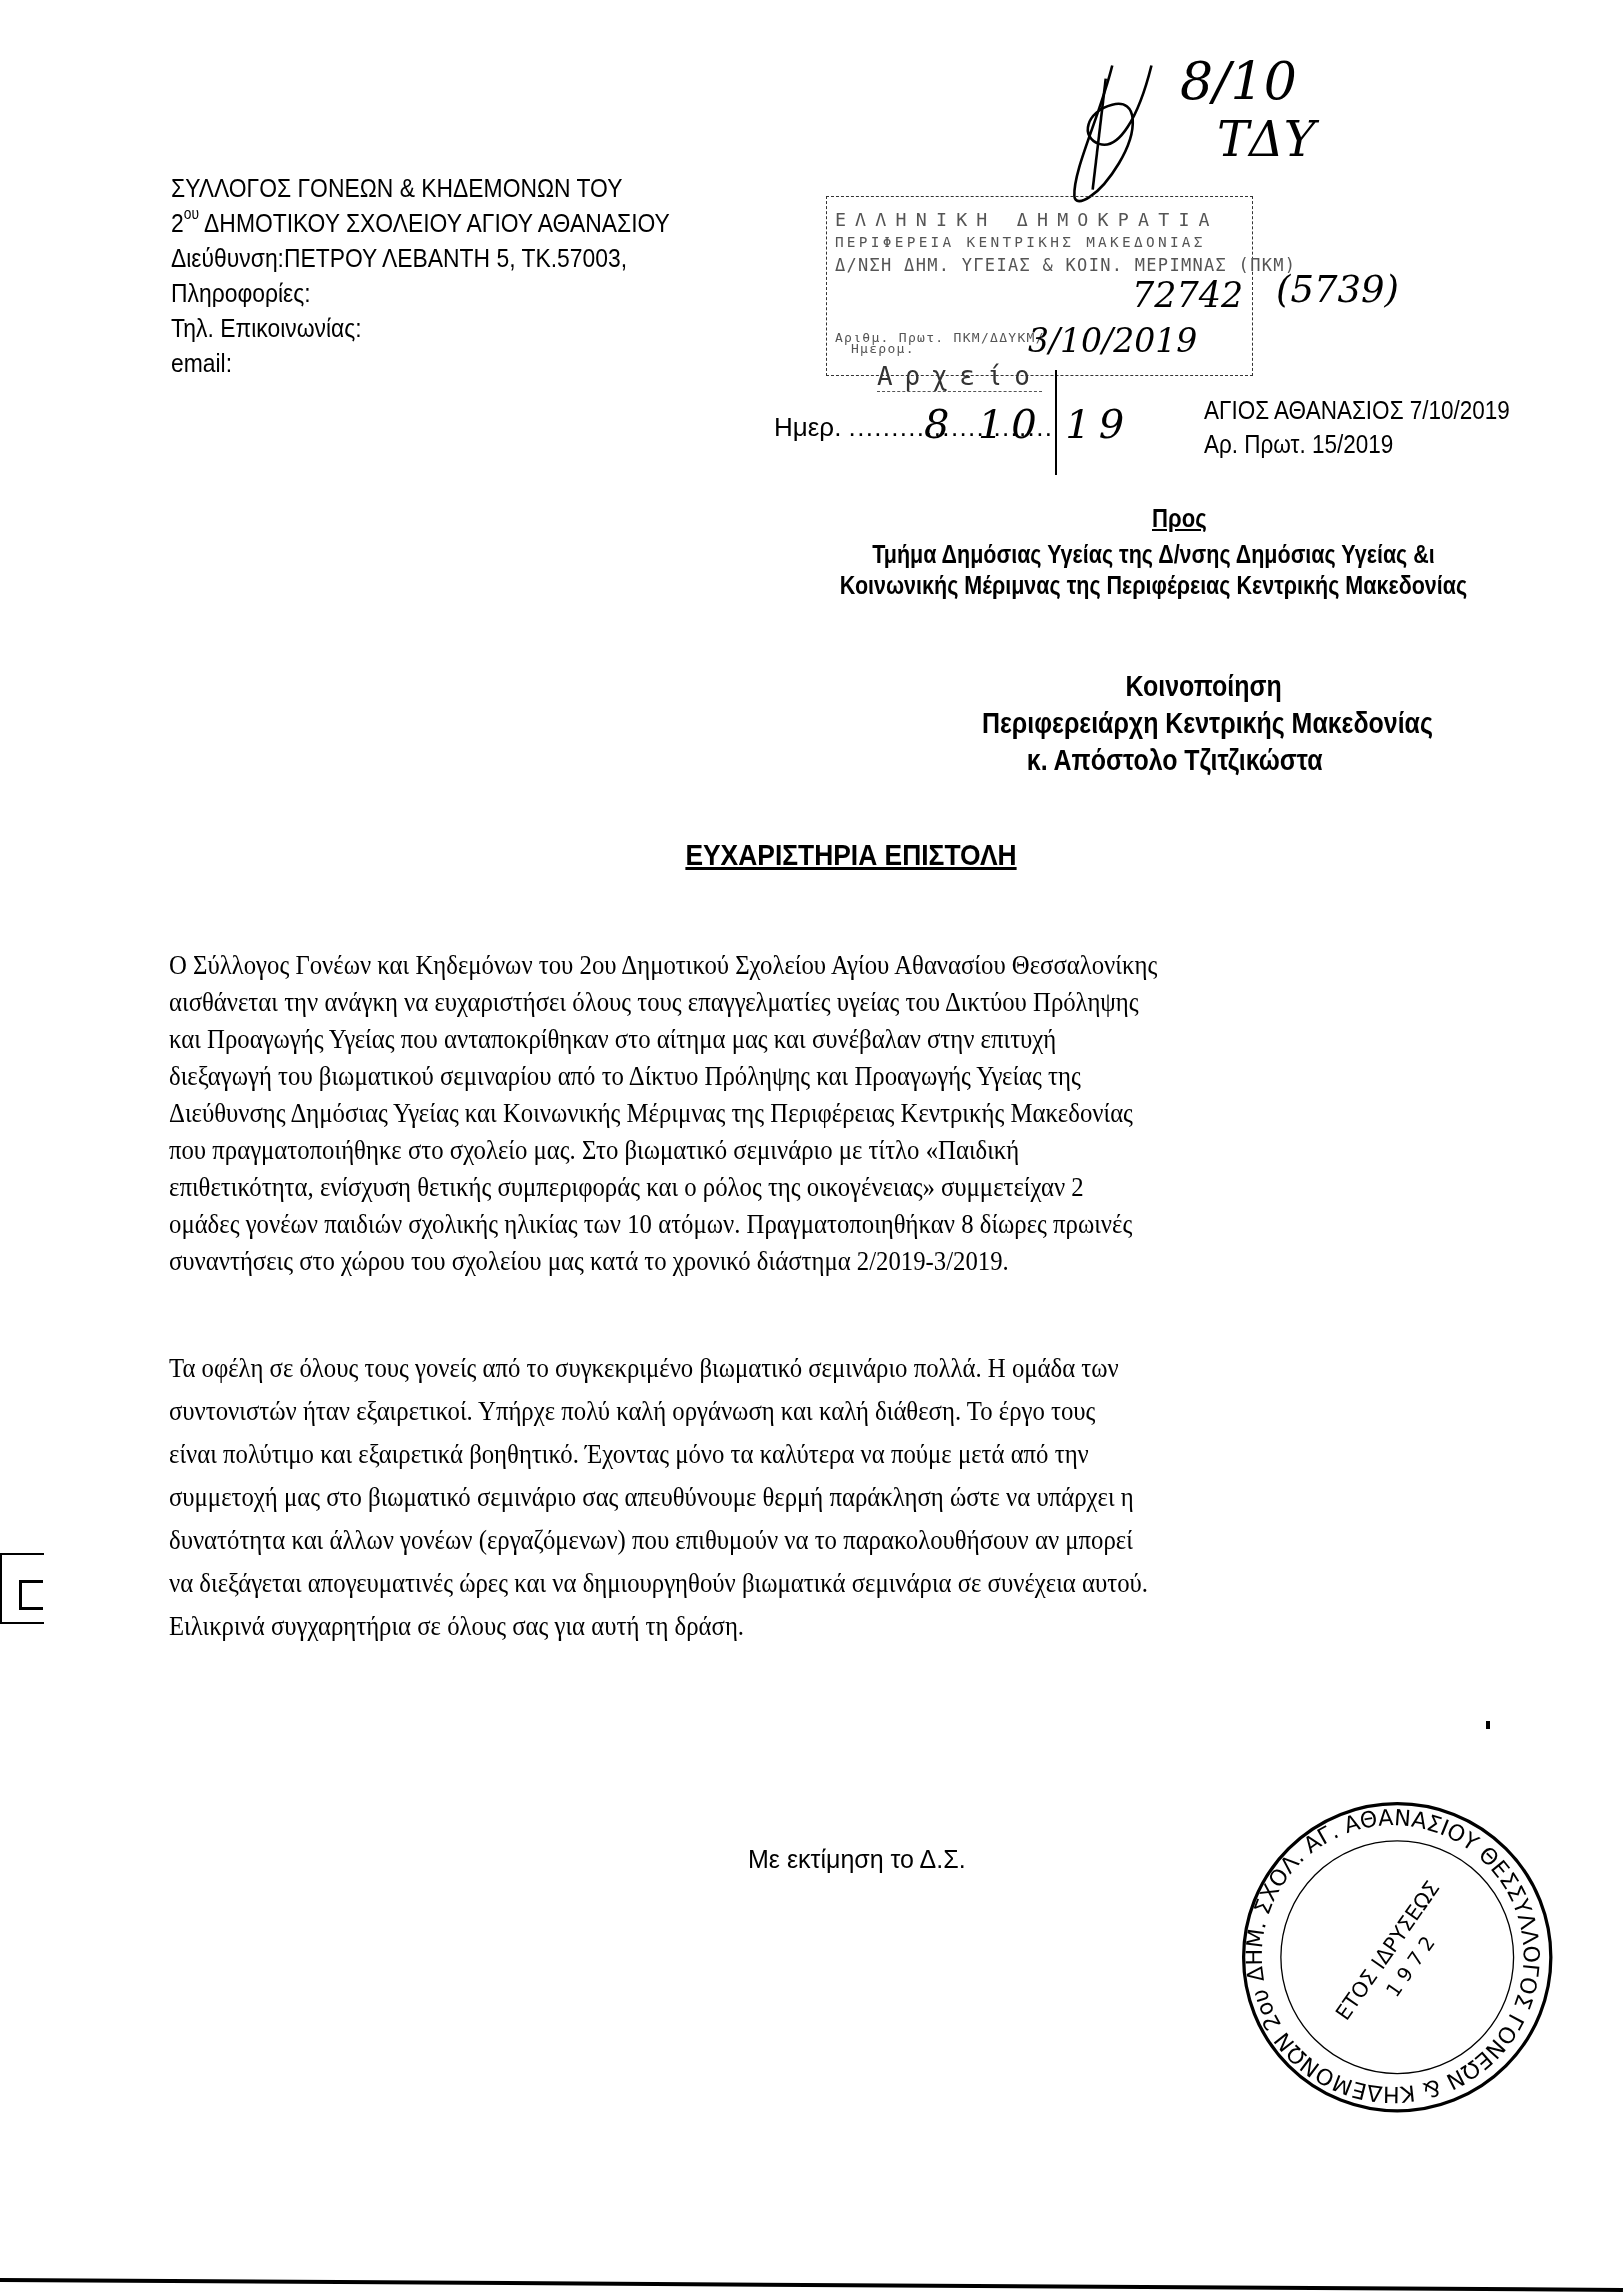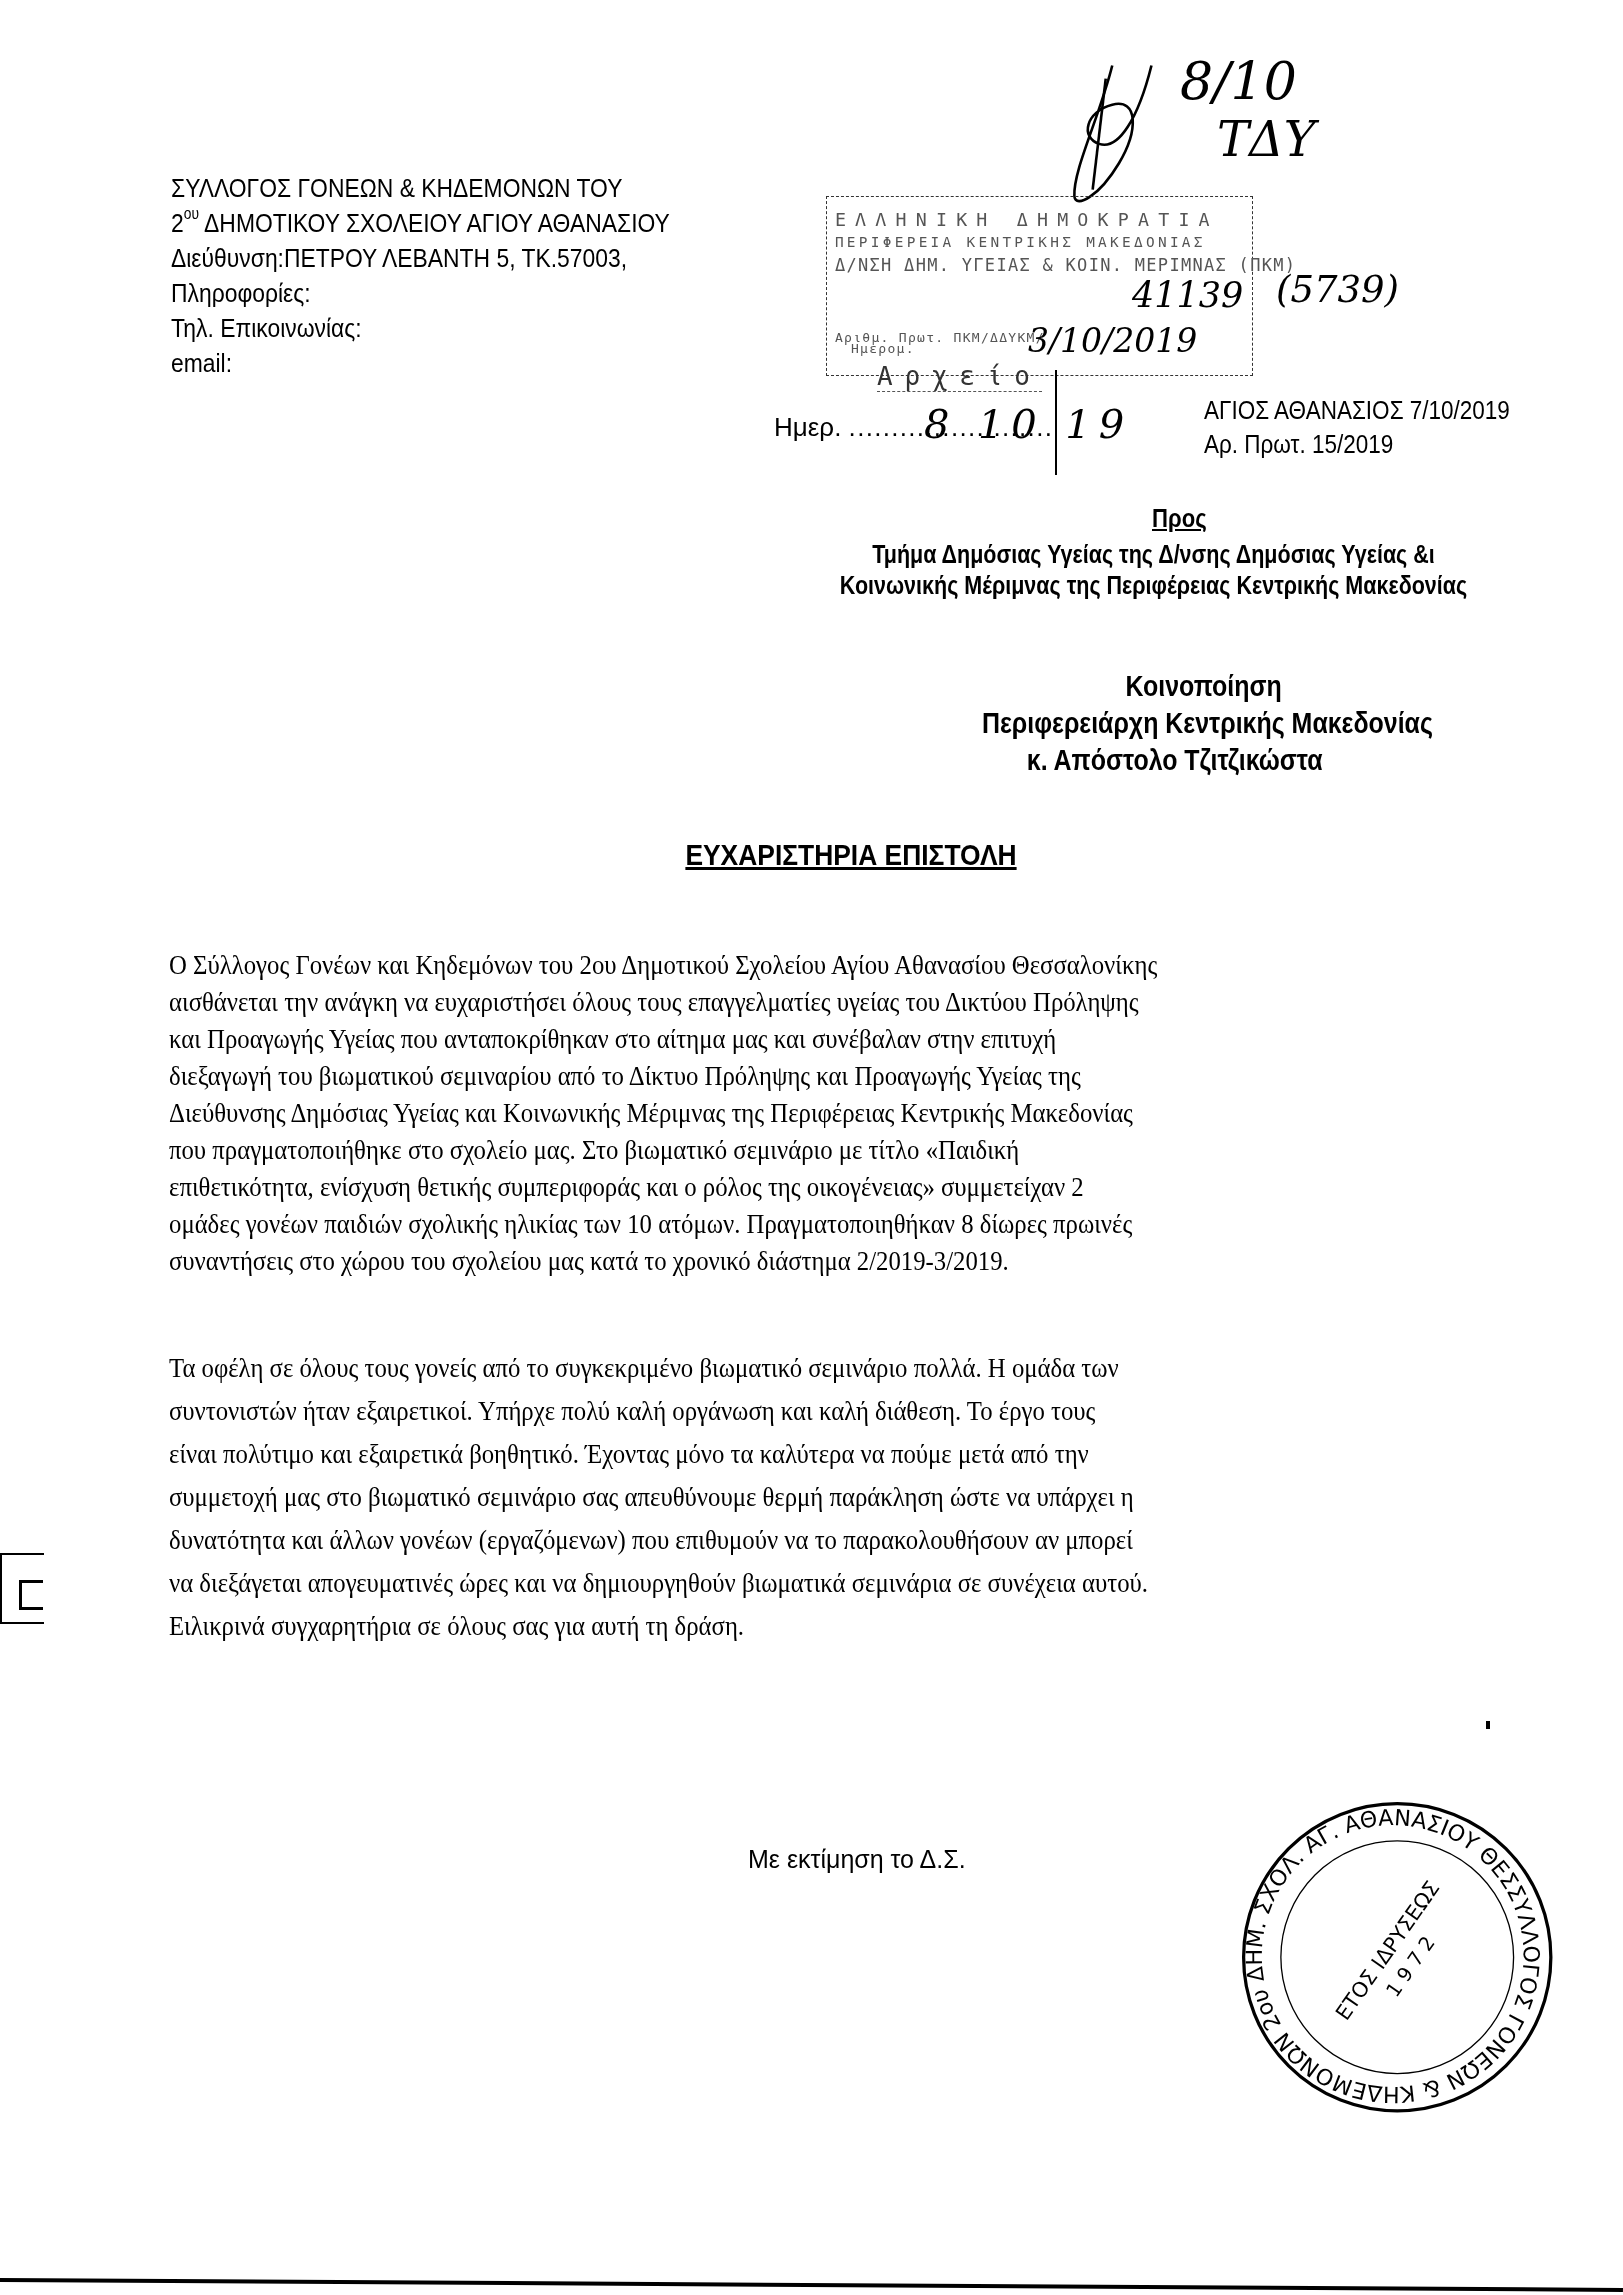--- a/index.html
+++ b/index.html
@@ -67,21 +67,21 @@
 <div class="abs hand" style="left:1180px;top:51px;font-size:52px;">8/10</div>
 <div class="abs hand" style="left:1217px;top:111px;font-size:48px;">ΤΔΥ</div>
 
 <div class="abs stamp-box">
   <div class="stamp-line" style="top:12px;font-size:18.3px;letter-spacing:9.2px;">ΕΛΛΗΝΙΚΗ ΔΗΜΟΚΡΑΤΙΑ</div>
   <div class="stamp-line" style="top:37px;font-size:14.4px;letter-spacing:3.3px;">ΠΕΡΙΦΕΡΕΙΑ ΚΕΝΤΡΙΚΗΣ ΜΑΚΕΔΟΝΙΑΣ</div>
   <div class="stamp-line" style="top:58px;font-size:17px;letter-spacing:1.3px;">Δ/ΝΣΗ ΔΗΜ. ΥΓΕΙΑΣ &amp; ΚΟΙΝ. ΜΕΡΙΜΝΑΣ (ΠΚΜ)</div>
   <div class="stamp-line" style="top:105px;font-size:13px;letter-spacing:1.3px;margin-top:28px;">Αριθμ. Πρωτ. ΠΚΜ/ΔΔΥΚΜ/</div>
   <div class="stamp-line" style="top:144px;font-size:13px;letter-spacing:1.3px;padding-left:16px;">Ημερομ.</div>
 </div>
-<div class="abs hand" style="left:1132px;top:275px;font-size:35px;">41139</div>
+<div class="abs hand" style="left:1132px;top:275px;font-size:35px;">72742</div>
 <div class="abs hand" style="left:1276px;top:268px;font-size:37px;">(5739)</div>
 <div class="abs hand" style="left:1028px;top:321px;font-size:33px;">3/10/2019</div>
 <div class="abs archive">Αρχείο</div>
 <div class="abs" style="left:1055px;top:370px;width:2px;height:105px;background:#000;"></div>
 
 <div class="abs imer">
   <span>Ημερ.</span>
   <span class="dots">........................</span>
 </div>
 <div class="abs hand" style="left:924px;top:401px;font-size:40px;letter-spacing:7.9px;font-style:italic;">8 10 19</div>

